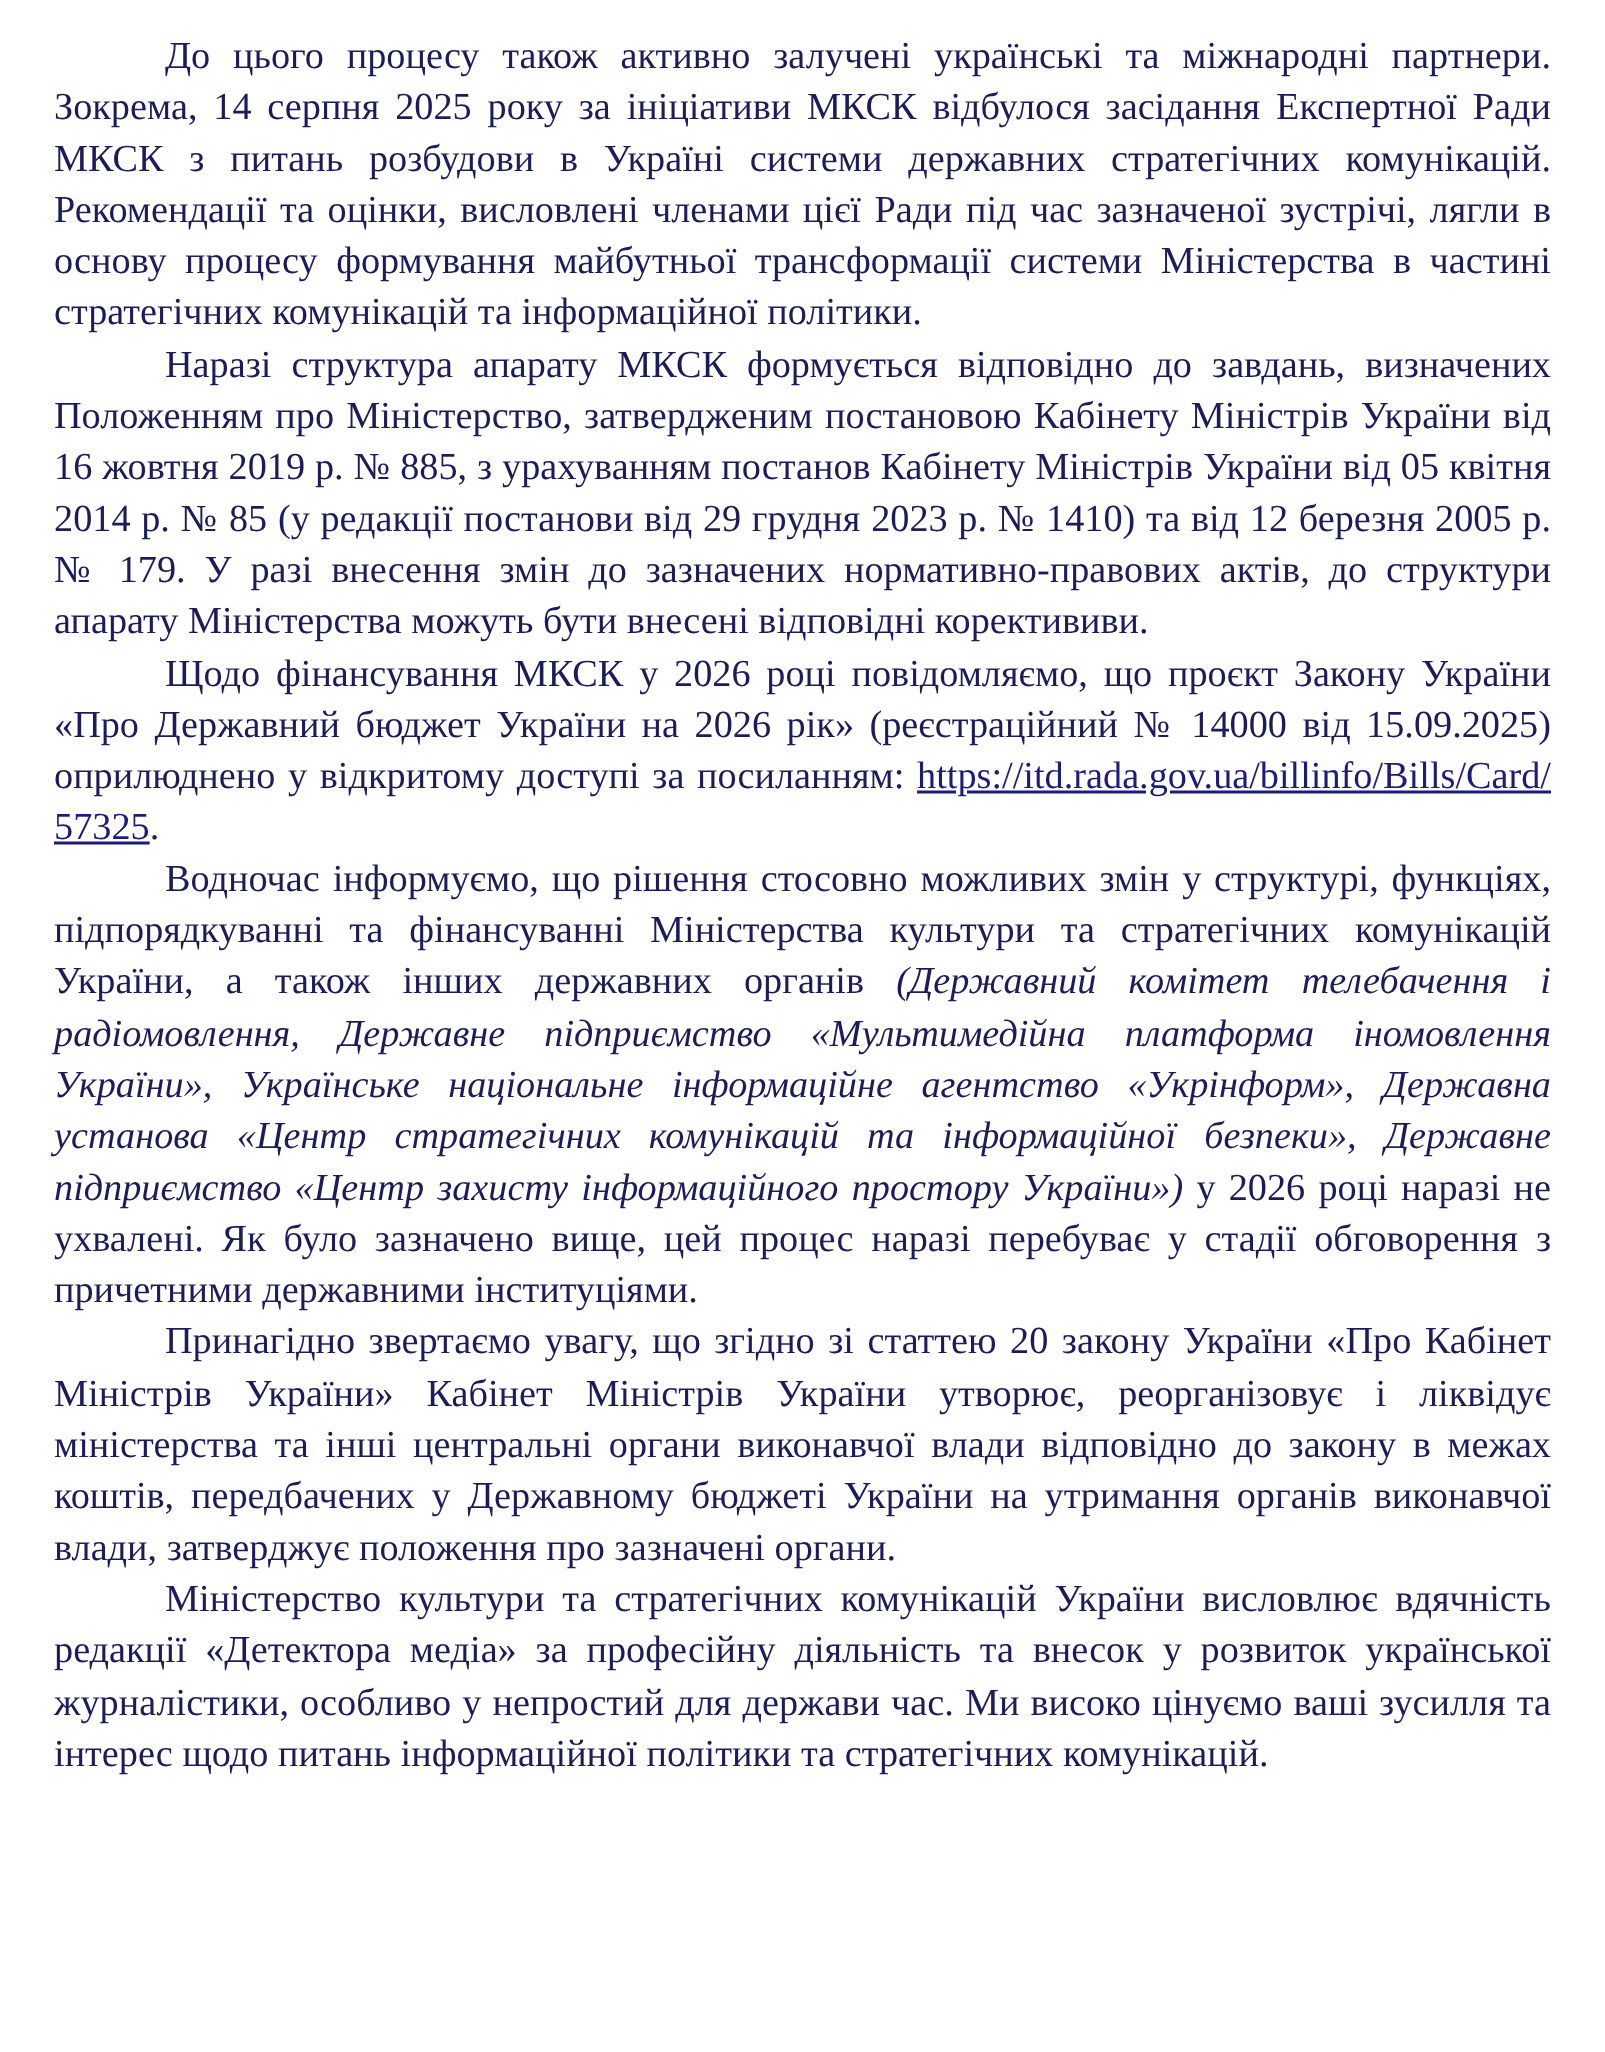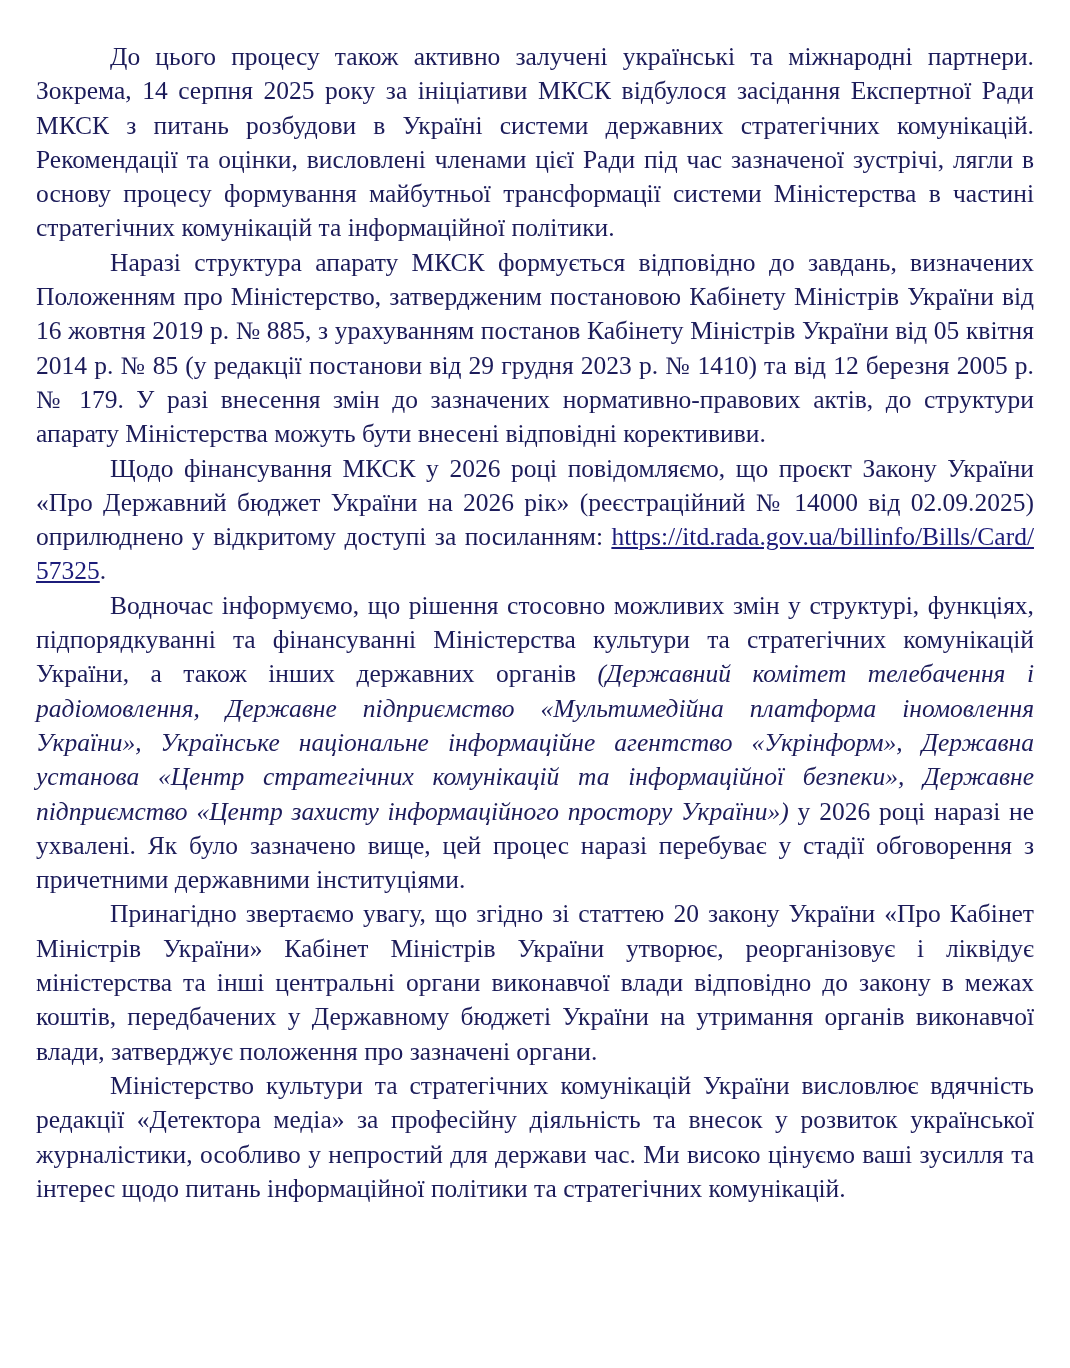--- a/index.html
+++ b/index.html
@@ -10,21 +10,21 @@
     width: 1070px;
     min-height: 1368px;
     background: #ffffff;
     font-family: "Liberation Serif", "DejaVu Serif", serif;
     color: #1a1a4e;
   }
   .page {
     width: 1070px;
     min-height: 1368px;
     box-sizing: border-box;
-    padding: 40px 36px 20px 36px;
+    padding: 20px 36px 20px 36px;
     font-family: Liberation Serif, serif;
   }
   .doc-body {
     font-size: 25.5px;
     line-height: 1.345;
     text-align: justify;
     text-justify: inter-word;
     color: #1c1c5a;
   }
   p.para {
@@ -44,21 +44,21 @@
 </head>
 <body>
 
 <div class="page">
   <div class="doc-body">
 
     <p class="para">До цього процесу також активно залучені українські та міжнародні партнери. Зокрема, 14 серпня 2025 року за ініціативи МКСК відбулося засідання Експертної Ради МКСК з питань розбудови в Україні системи державних стратегічних комунікацій. Рекомендації та оцінки, висловлені членами цієї Ради під час зазначеної зустрічі, лягли в основу процесу формування майбутньої трансформації системи Міністерства в частині стратегічних комунікацій та інформаційної політики.</p>
 
     <p class="para">Наразі структура апарату МКСК формується відповідно до завдань, визначених Положенням про Міністерство, затвердженим постановою Кабінету Міністрів України від 16 жовтня 2019 р. № 885, з урахуванням постанов Кабінету Міністрів України від 05 квітня 2014 р. № 85 (у редакції постанови від 29 грудня 2023 р. № 1410) та від 12 березня 2005 р. № 179. У разі внесення змін до зазначених нормативно-правових актів, до структури апарату Міністерства можуть бути внесені відповідні коректививи.</p>
 
-    <p class="para"><span>Щодо фінансування МКСК у 2026 році повідомляємо, що проєкт Закону України «Про Державний бюджет України на 2026 рік» (реєстраційний № 14000 від 02.09.2025) оприлюднено у відкритому доступі за посиланням: </span><a class="link" href="#">https://itd.rada.gov.ua/billinfo/Bills/Card/57325</a><span>.</span></p>
+    <p class="para"><span>Щодо фінансування МКСК у 2026 році повідомляємо, що проєкт Закону України «Про Державний бюджет України на 2026 рік» (реєстраційний № 14000 від 15.09.2025) оприлюднено у відкритому доступі за посиланням: </span><a class="link" href="#">https://itd.rada.gov.ua/billinfo/Bills/Card/57325</a><span>.</span></p>
 
     <p class="para"><span>Водночас інформуємо, що рішення стосовно можливих змін у структурі, функціях, підпорядкуванні та фінансуванні Міністерства культури та стратегічних комунікацій України, а також інших державних органів </span><span class="ital">(Державний комітет телебачення і радіомовлення, Державне підприємство «Мультимедійна платформа іномовлення України», Українське національне інформаційне агентство «Укрінформ», Державна установа «Центр стратегічних комунікацій та інформаційної безпеки», Державне підприємство «Центр захисту інформаційного простору України»)</span><span> у 2026 році наразі не ухвалені. Як було зазначено вище, цей процес наразі перебуває у стадії обговорення з причетними державними інституціями.</span></p>
 
     <p class="para">Принагідно звертаємо увагу, що згідно зі статтею 20 закону України «Про Кабінет Міністрів України» Кабінет Міністрів України утворює, реорганізовує і ліквідує міністерства та інші центральні органи виконавчої влади відповідно до закону в межах коштів, передбачених у Державному бюджеті України на утримання органів виконавчої влади, затверджує положення про зазначені органи.</p>
 
     <p class="para">Міністерство культури та стратегічних комунікацій України висловлює вдячність редакції «Детектора медіа» за професійну діяльність та внесок у розвиток української журналістики, особливо у непростий для держави час. Ми високо цінуємо ваші зусилля та інтерес щодо питань інформаційної політики та стратегічних комунікацій.</p>
 
   </div>
 </div>
 

